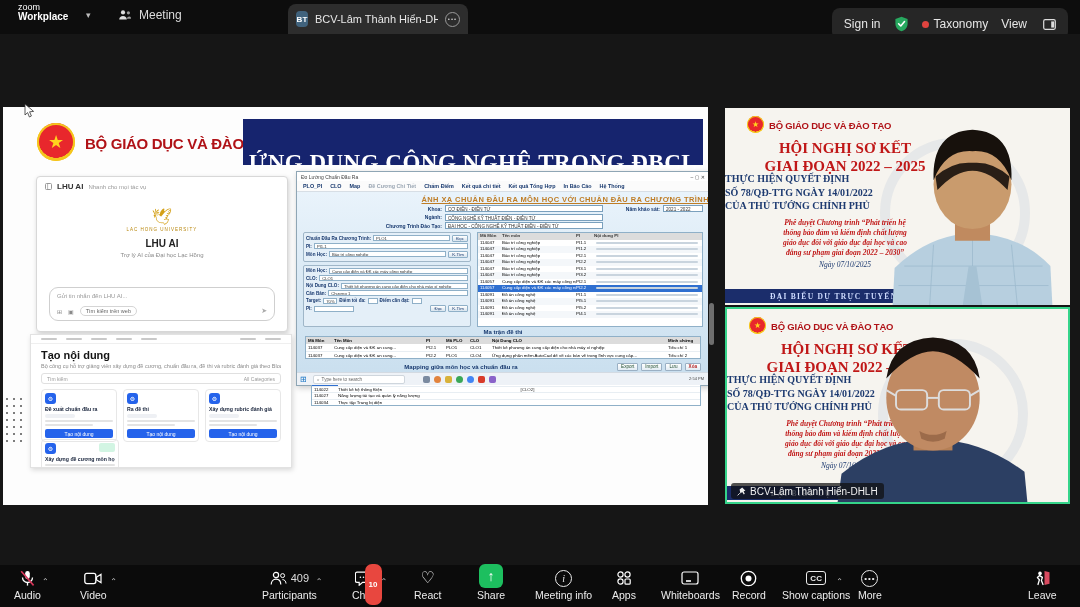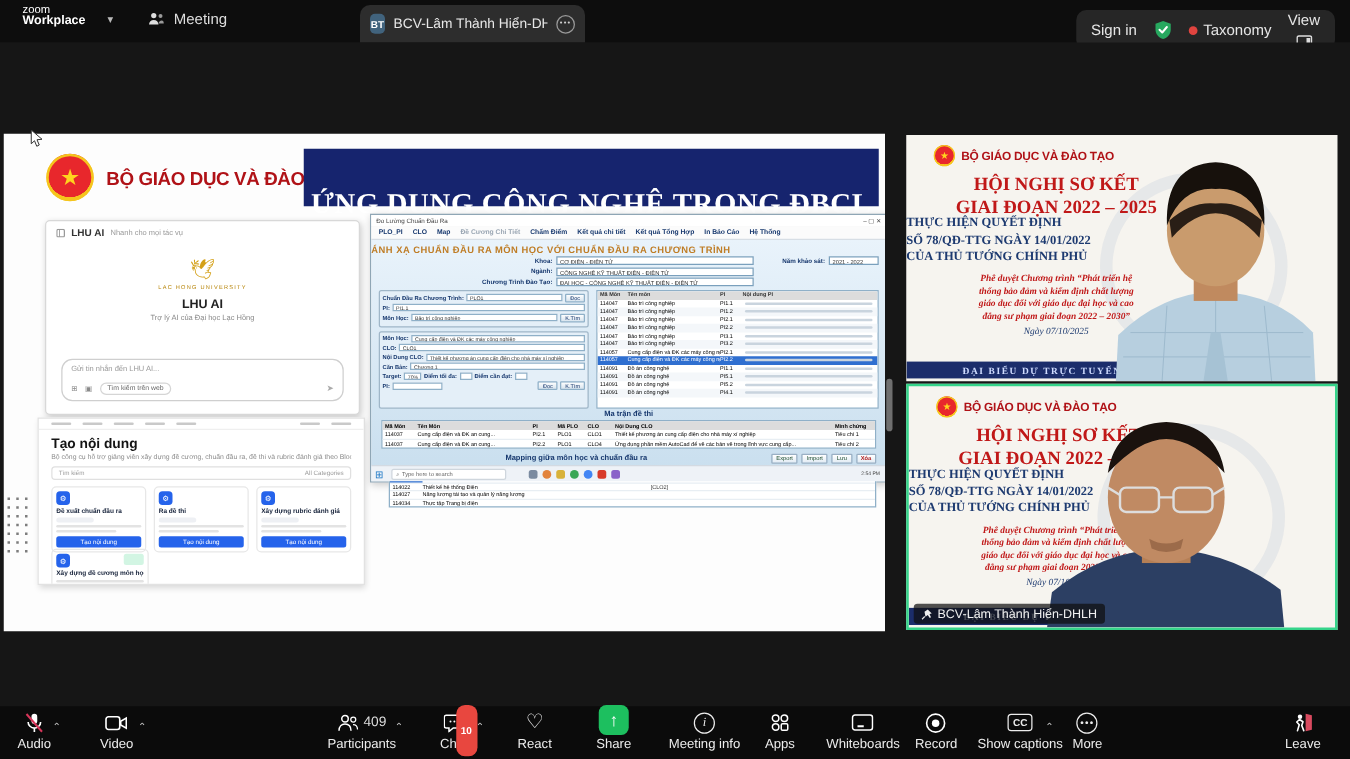--- a/index.html
+++ b/index.html
@@ -13,21 +13,21 @@
   .zlogo .l1 { font-size:9px; color:#fff; }
   .zlogo .l2 { font-size:10px; font-weight:bold; color:#fff; }
   .zlogo-caret { position:absolute; left:86px; top:10px; color:#bbb; font-size:9px; }
   .meeting-tab { position:absolute; left:118px; top:8px; display:flex; align-items:center; gap:7px; color:#ddd; font-size:12px; }
   .tab { position:absolute; left:288px; top:4px; width:180px; height:30px; background:#2d2d2d; border-radius:8px 8px 0 0; display:flex; align-items:center; gap:7px; padding:0 8px; }
   .tab-badge { width:16px; height:16px; background:#41637d; border-radius:4px; color:#fff; font-size:8px; font-weight:bold; display:flex; align-items:center; justify-content:center; }
   .tab-label { font-size:11px; color:#e8e8e8; white-space:nowrap; overflow:hidden; max-width:125px; }
   .tab-more { width:15px; height:15px; border:1px solid #9a9a9a; border-radius:50%; color:#cfcfcf; font-size:6px; letter-spacing:1px; display:flex; align-items:center; justify-content:center; flex:none; }
   .top-right { position:absolute; right:12px; top:8px; height:26px; background:#262626; border-radius:8px; display:flex; align-items:center; gap:13px; padding:16px 12px; font-size:12px; }
   .rec-dot { width:7px; height:7px; border-radius:50%; background:#e0443f; display:inline-block; margin-right:5px; }
-  .view-wrap { display:flex; align-items:center; gap:5px;flex-direction:column; }
+  .view-wrap { display:flex; align-items:center; gap:16px; }
 
   
   .main { position:absolute; top:34px; left:0; right:0; bottom:42px; background:#161616; }
 
   
   .slide { position:absolute; left:3px; top:73px; width:705px; height:398px; background:#fdfdfd; overflow:hidden; }
   .emblem { border-radius:50%; background:radial-gradient(circle at 50% 45%, #e8272c 62%, #f5c51d 63%); display:flex; align-items:center; justify-content:center; color:#ffd41e; }
   .sl-emblem { position:absolute; left:34px; top:16px; width:38px; height:38px; font-size:18px; box-shadow:0 0 0 2px #f5c51d inset; }
   .sl-ministry { position:absolute; left:82px; top:28px; color:#b01217; font-weight:bold; font-size:15px; letter-spacing:-0.3px; }
   .sl-banner { position:absolute; left:240px; top:12px; width:460px; height:46px; background:#16246e; display:flex; align-items:center; justify-content:center; }
@@ -69,21 +69,21 @@
   .cr-btn { margin-top:3px; height:9px; background:#2563eb; border-radius:2px; color:#fff; font-size:5px; display:flex; align-items:center; justify-content:center; }
   .cr-card4 { position:absolute; left:10px; top:104px; width:78px; border:1px solid #e7e7e7; border-radius:4px; padding:3px; height:40px; }
   .cr-badge { position:absolute; right:3px; top:3px; width:16px; height:9px; background:#d2f5e3; border-radius:2px; }
 
   
   .appwin { position:absolute; left:293px; top:64px; width:414px; height:215px; background:#f0f0f0; border:1px solid #8fa6b5; box-shadow:1px 2px 6px rgba(0,0,0,.2); }
   .aw-title { height:9px; background:#fff; display:flex; align-items:center; justify-content:space-between; padding:0 4px; font-size:5px; color:#444; }
   .aw-menu { height:11px; background:#fbfbfb; border-bottom:1px solid #d7dee5; display:flex; align-items:center; gap:8px; padding:0 6px; font-size:5.4px; font-weight:bold; color:#17386e; white-space:nowrap; }
   .aw-menu span:nth-child(4) { color:#9aa6b3; }
   .aw-body { position:absolute; top:20px; bottom:0; left:0; right:0; background:linear-gradient(#e9f3fb,#c8deee); }
-  .aw-heading { position:absolute; top:3px; left:0; right:0; text-align:left; font-size:7.5px; font-weight:bold; color:#bf7d26; letter-spacing:0.4px; }
+  .aw-heading { position:absolute; top:3px; left:0; right:0; text-align:right; font-size:7.5px; font-weight:bold; color:#bf7d26; letter-spacing:0.4px;text-decoration:underline; }
   .aw-form { position:absolute; top:13px; left:84px; }
   .aw-frow { display:flex; align-items:center; margin-bottom:1.5px; }
   .aw-flabel { width:64px; text-align:right; font-size:5px; font-weight:bold; color:#17386e; padding-right:3px; }
   .aw-finput { width:158px; height:7px; background:#fff; border:1px solid #7aa0bd; font-size:4.6px; color:#333; padding:0 2px; line-height:7px; white-space:nowrap; overflow:hidden; }
   .aw-year { position:absolute; top:13px; right:6px; display:flex; align-items:center; }
   .aw-year .aw-flabel { width:auto; }
   .aw-year .aw-finput { width:40px; }
   .gbox { position:absolute; border:1px solid #9fb6c8; border-radius:2px; background:#e4eff8; }
   .g1 { left:6px; top:40px; width:168px; height:30px; }
   .g2 { left:6px; top:73px; width:168px; height:62px; }

